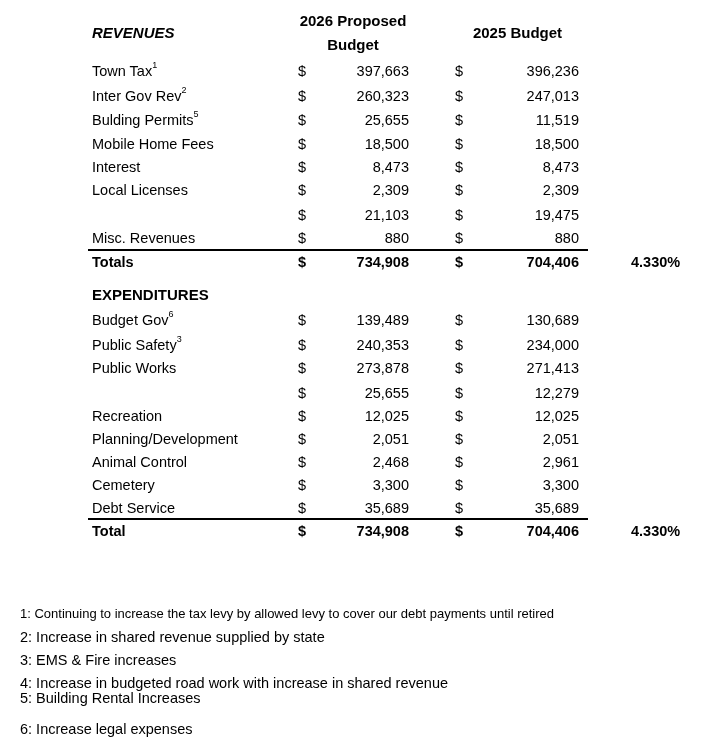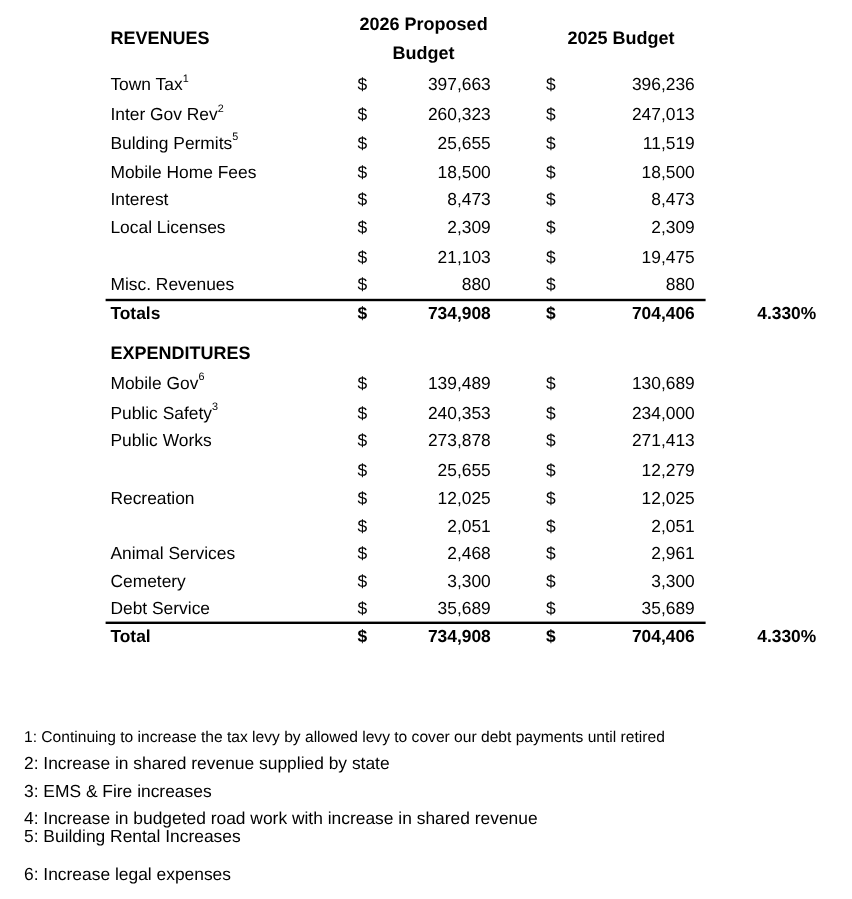--- a/index.html
+++ b/index.html
@@ -19,21 +19,21 @@
   .row .pct { position: absolute; left: 631px; top: 0; font-size: 14.5px; font-weight: bold; text-align: center; }
   .row.bold .label, .row.bold .d1, .row.bold .v1, .row.bold .d2, .row.bold .v2 { font-weight: bold; }
   sup { font-size: 9px; vertical-align: top; position: relative; top: -3px; }
   .rule { position: absolute; left: 88px; width: 500px; height: 2px; background: #000; }
   .note { position: absolute; left: 20px; font-size: 14.5px; }
   .note.small { font-size: 13px; }
 </style>
 </head>
 <body>
 
-<div class="abs hdr" style="left:92px; top:24px;">REVENUES</div>
+<div class="abs hdr" style="left:92px; top:24px;font-style:italic;">REVENUES</div>
 <div class="abs colhead" style="left:288px; top:9px; width:130px;">
   <div>2026 Proposed</div>
   <div>Budget</div>
 </div>
 <div class="abs colhead" style="left:460px; top:21px; width:115px;">2025 Budget</div>
 
 <div id="rev-rows">
     <div class="row" style="top: 63px;">
       <span class="label"><span>Town Tax</span><sup>1</sup></span>
       <span class="d1">$</span>
@@ -97,21 +97,21 @@
   <span class="v1">734,908</span>
   <span class="d2">$</span>
   <span class="v2">704,406</span>
   <span class="pct">4.330%</span>
 </div>
 
 <div class="abs hdr" style="left:92px; top:286px;">EXPENDITURES</div>
 
 <div id="exp-rows">
     <div class="row" style="top: 312px;">
-      <span class="label"><span>Mobile Gov</span><sup>6</sup></span>
+      <span class="label"><span>Budget Gov</span><sup>6</sup></span>
       <span class="d1">$</span>
       <span class="v1">139,489</span>
       <span class="d2">$</span>
       <span class="v2">130,689</span>
     </div>
     <div class="row" style="top: 337px;">
       <span class="label"><span>Public Safety</span><sup>3</sup></span>
       <span class="d1">$</span>
       <span class="v1">240,353</span>
       <span class="d2">$</span>
@@ -131,27 +131,28 @@
       <span class="v2">12,279</span>
     </div>
     <div class="row" style="top: 408px;">
       <span class="label"><span>Recreation</span><sup></sup></span>
       <span class="d1">$</span>
       <span class="v1">12,025</span>
       <span class="d2">$</span>
       <span class="v2">12,025</span>
     </div>
     <div class="row" style="top: 431px;">
+      <span class="label"><span>Planning/Development</span><sup></sup></span>
       <span class="d1">$</span>
       <span class="v1">2,051</span>
       <span class="d2">$</span>
       <span class="v2">2,051</span>
     </div>
     <div class="row" style="top: 454px;">
-      <span class="label"><span>Animal Services</span><sup></sup></span>
+      <span class="label"><span>Animal Control</span><sup></sup></span>
       <span class="d1">$</span>
       <span class="v1">2,468</span>
       <span class="d2">$</span>
       <span class="v2">2,961</span>
     </div>
     <div class="row" style="top: 477px;">
       <span class="label"><span>Cemetery</span><sup></sup></span>
       <span class="d1">$</span>
       <span class="v1">3,300</span>
       <span class="d2">$</span>

